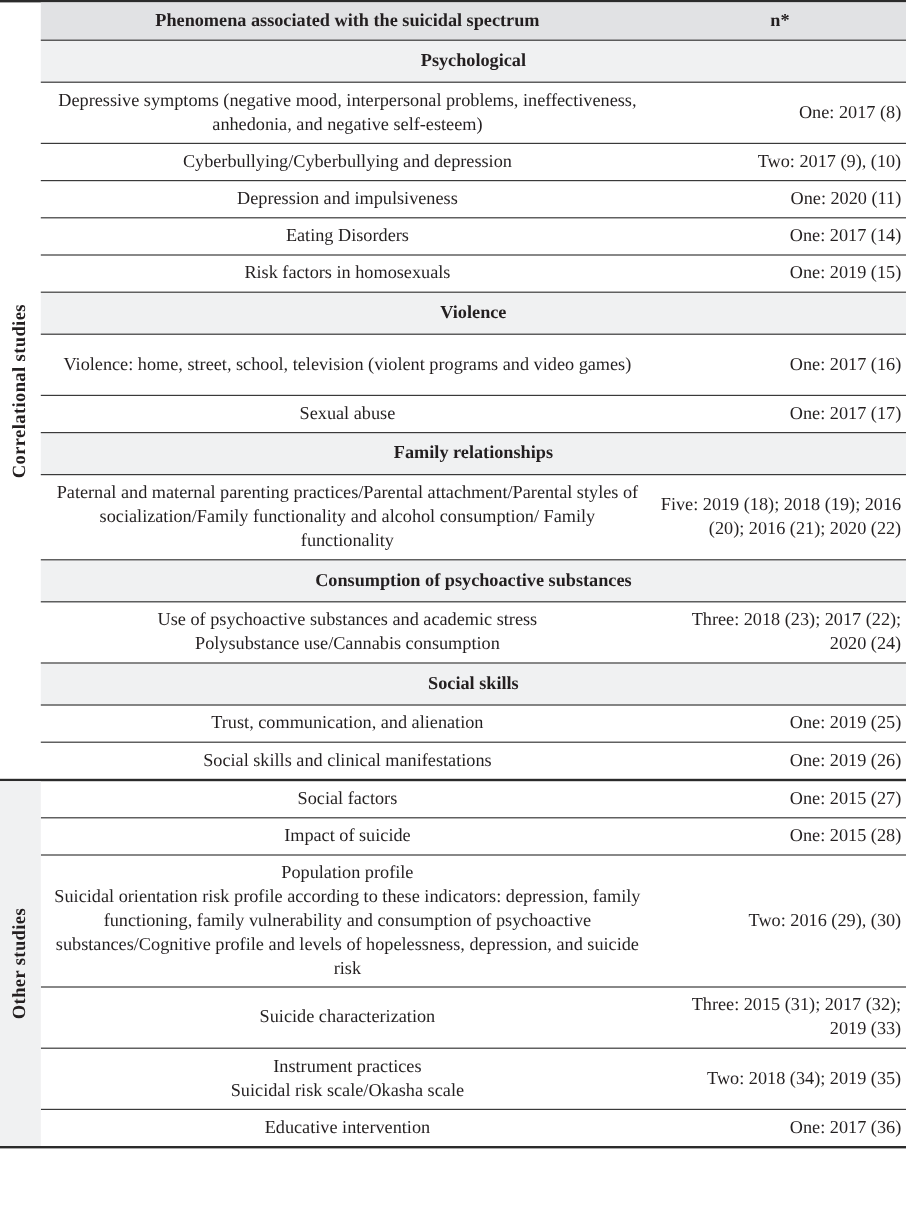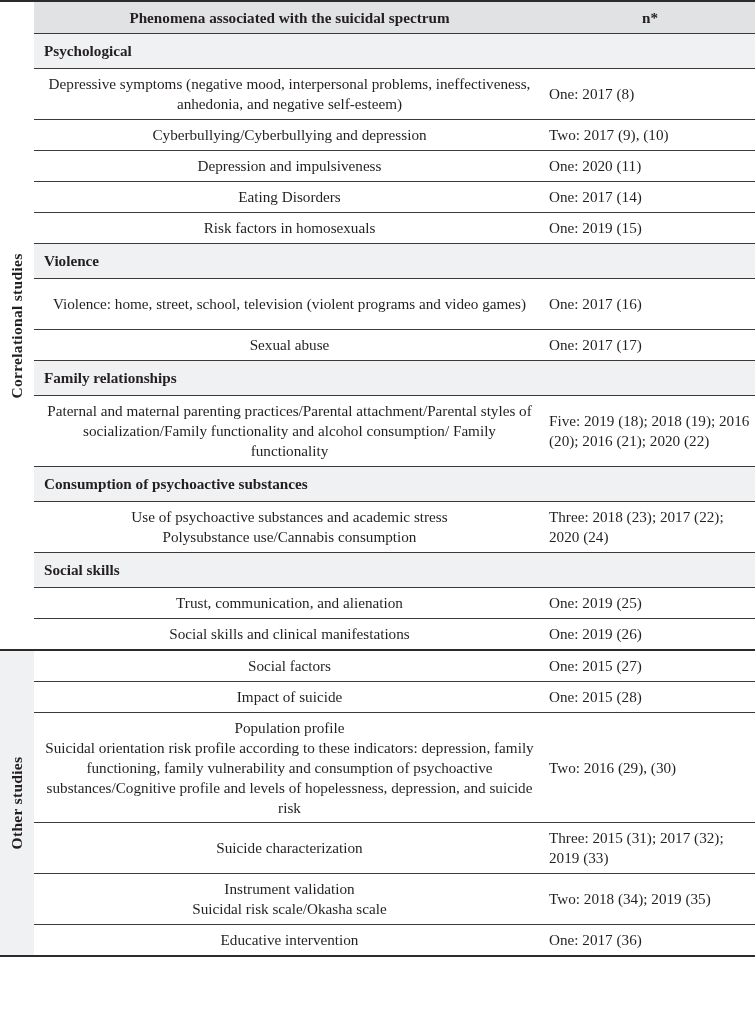--- a/index.html
+++ b/index.html
@@ -64,26 +64,27 @@
     tr:last-child td, tr:last-child th { border-bottom: none; }
     th.hdr {
       background: #e1e2e4;
       font-weight: bold;
       height: 31px;
     }
     th.hdr.center { text-align: center; }
     th.hdr.left { text-align: left; }
     tr.section td {
       background: #f0f1f2;
+      text-align: center;
       font-weight: bold;
       height: 34px;
       border-bottom: 1.5px solid #3a3a3a;
     }
     td.item { text-align: center; }
-    td.n { text-align: left; padding: 0 4px; }
+    td.n { text-align: right; padding: 0 4px; }
     tr.r1 td { height: 30px; margin-top: 26px; }
     tr.r2 td { height: 50px; }
     tr.r3 td { height: 70px; }
     tr.r5 td { height: 109px; }
   </style>
 </head>
 <body>
 
 <div class="doc">
 
@@ -196,21 +197,21 @@
           <div>Suicidal orientation risk profile according to these indicators: depression, family functioning, family vulnerability and consumption of psychoactive substances/Cognitive profile and levels of hopelessness, depression, and suicide risk</div>
         </td>
         <td class="n">Two: 2016 (29), (30)</td>
       </tr>
       <tr class="r2">
         <td class="item">Suicide characterization</td>
         <td class="n">Three: 2015 (31); 2017 (32); 2019 (33)</td>
       </tr>
       <tr class="r2">
         <td class="item">
-          <div>Instrument validation</div>
+          <div>Instrument practices</div>
           <div>Suicidal risk scale/Okasha scale</div>
         </td>
         <td class="n">Two: 2018 (34); 2019 (35)</td>
       </tr>
       <tr class="r1">
         <td class="item">Educative intervention</td>
         <td class="n">One: 2017 (36)</td>
       </tr>
     </tbody>
       </table>

